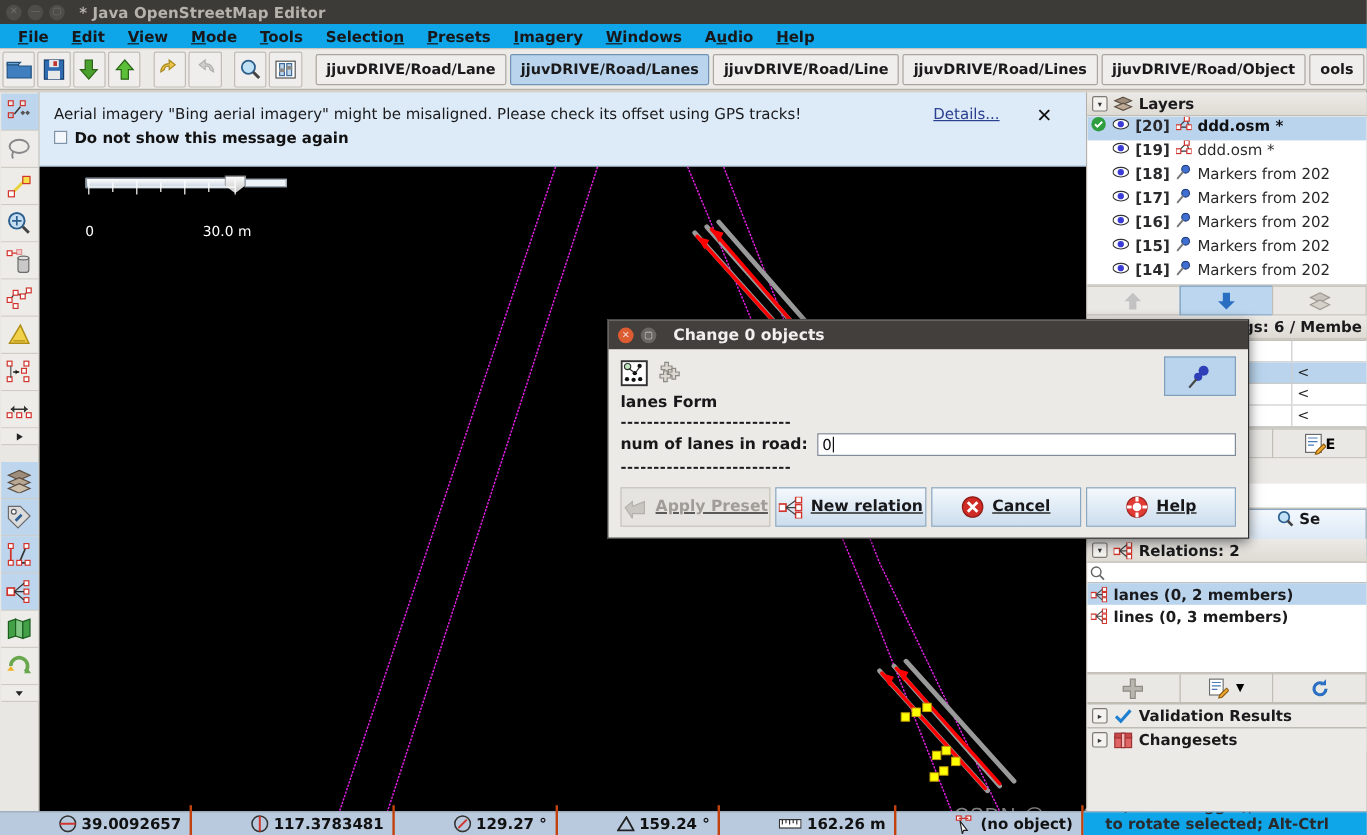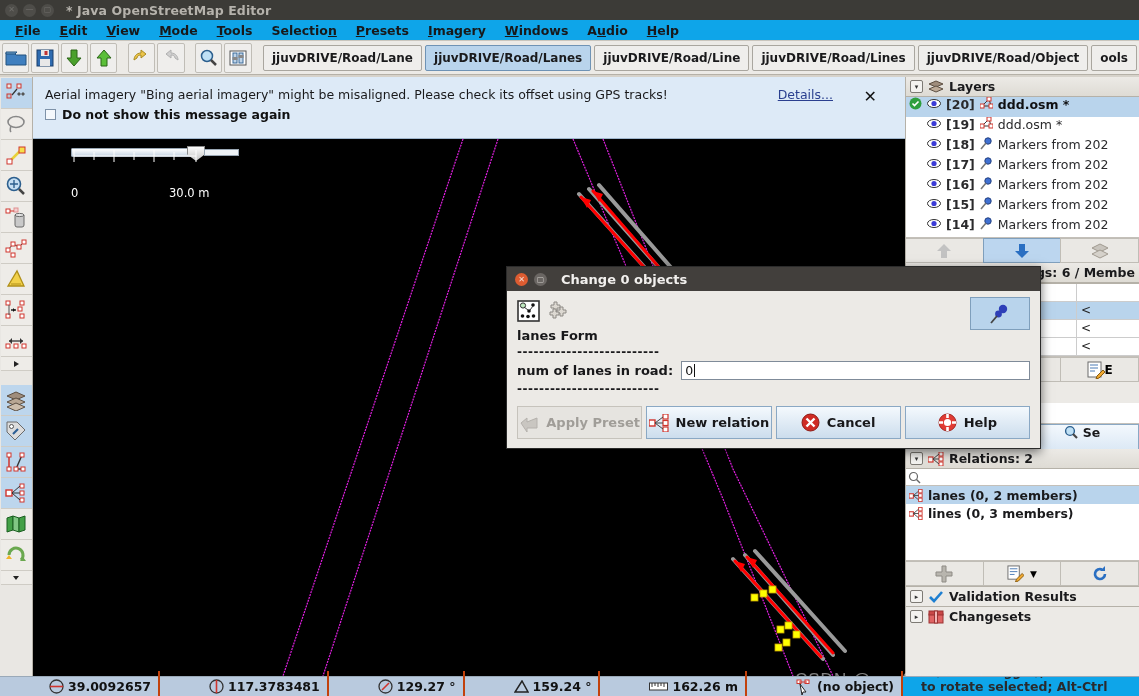--- a/index.html
+++ b/index.html
@@ -230,21 +230,21 @@
   }
   #form-label{ font-size:13px; font-weight:bold; color:#18181a; margin-top:5px; }
   .dashline{ font-size:12px; color:#1a1a1c; letter-spacing:.5px; margin:2px 0; font-weight:bold; }
   #field-row{ display:flex; align-items:center; gap:8px; margin:1px 0; }
   #field-label{ font-size:13px; font-weight:bold; color:#18181a; white-space:nowrap;}
   #field-input{
     flex:1; height:19px; background:#fff; border:1px solid #7f8b99;
     font-size:12.5px; color:#111; padding:0 3px; display:flex; align-items:center;
   }
   #caret{ display:inline-block;width:1px;height:13px;background:#111;margin-left:1px;}
-  #dlg-buttons{ display:flex; gap:4px; padding:6px 10px 9px 10px; }
+  #dlg-buttons{ display:flex; gap:4px; padding:6px 10px 9px 10px;text-decoration:underline; }
   .dbtn{
     flex:1;height:33px;display:flex;align-items:center;justify-content:center;gap:7px;
     border:1px solid #8aa8c4; background:linear-gradient(#f4f9fd,#ccdded);
     font-size:13px;font-weight:bold;color:#18181a;
   }
   .dbtn.disabled{ background:#e6e4e0;border-color:#c6c3bc;color:#a09d98; }
 
   .wm{
     position:absolute;color:rgba(235,235,235,.55);font-size:17px;
     font-family:"Liberation Sans",sans-serif; letter-spacing:1px;

